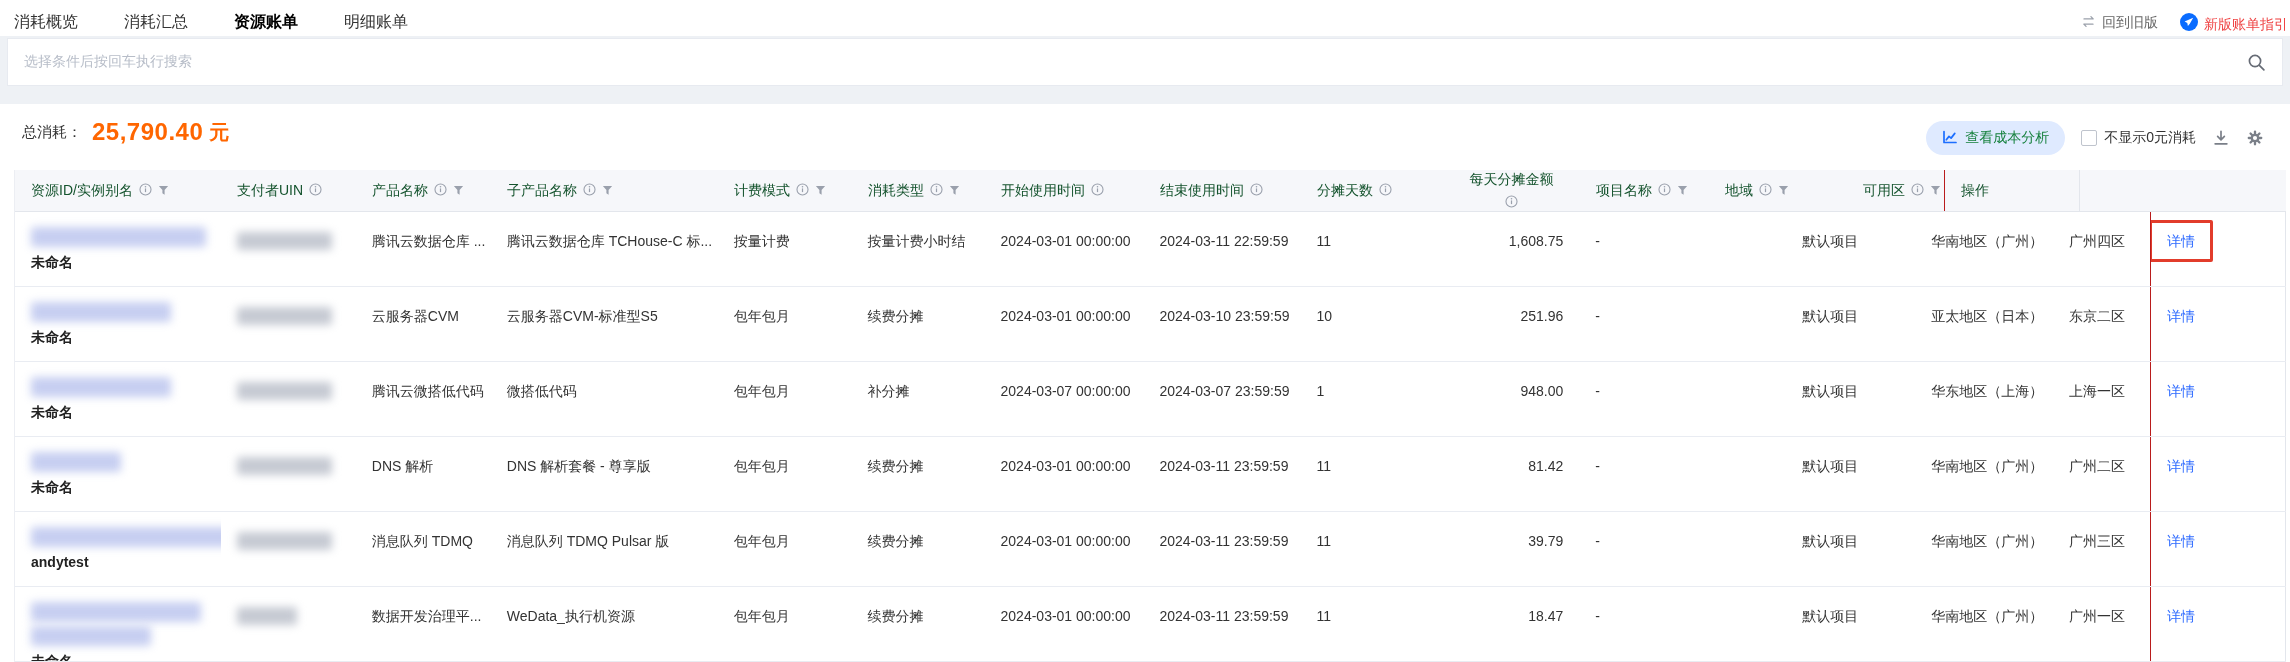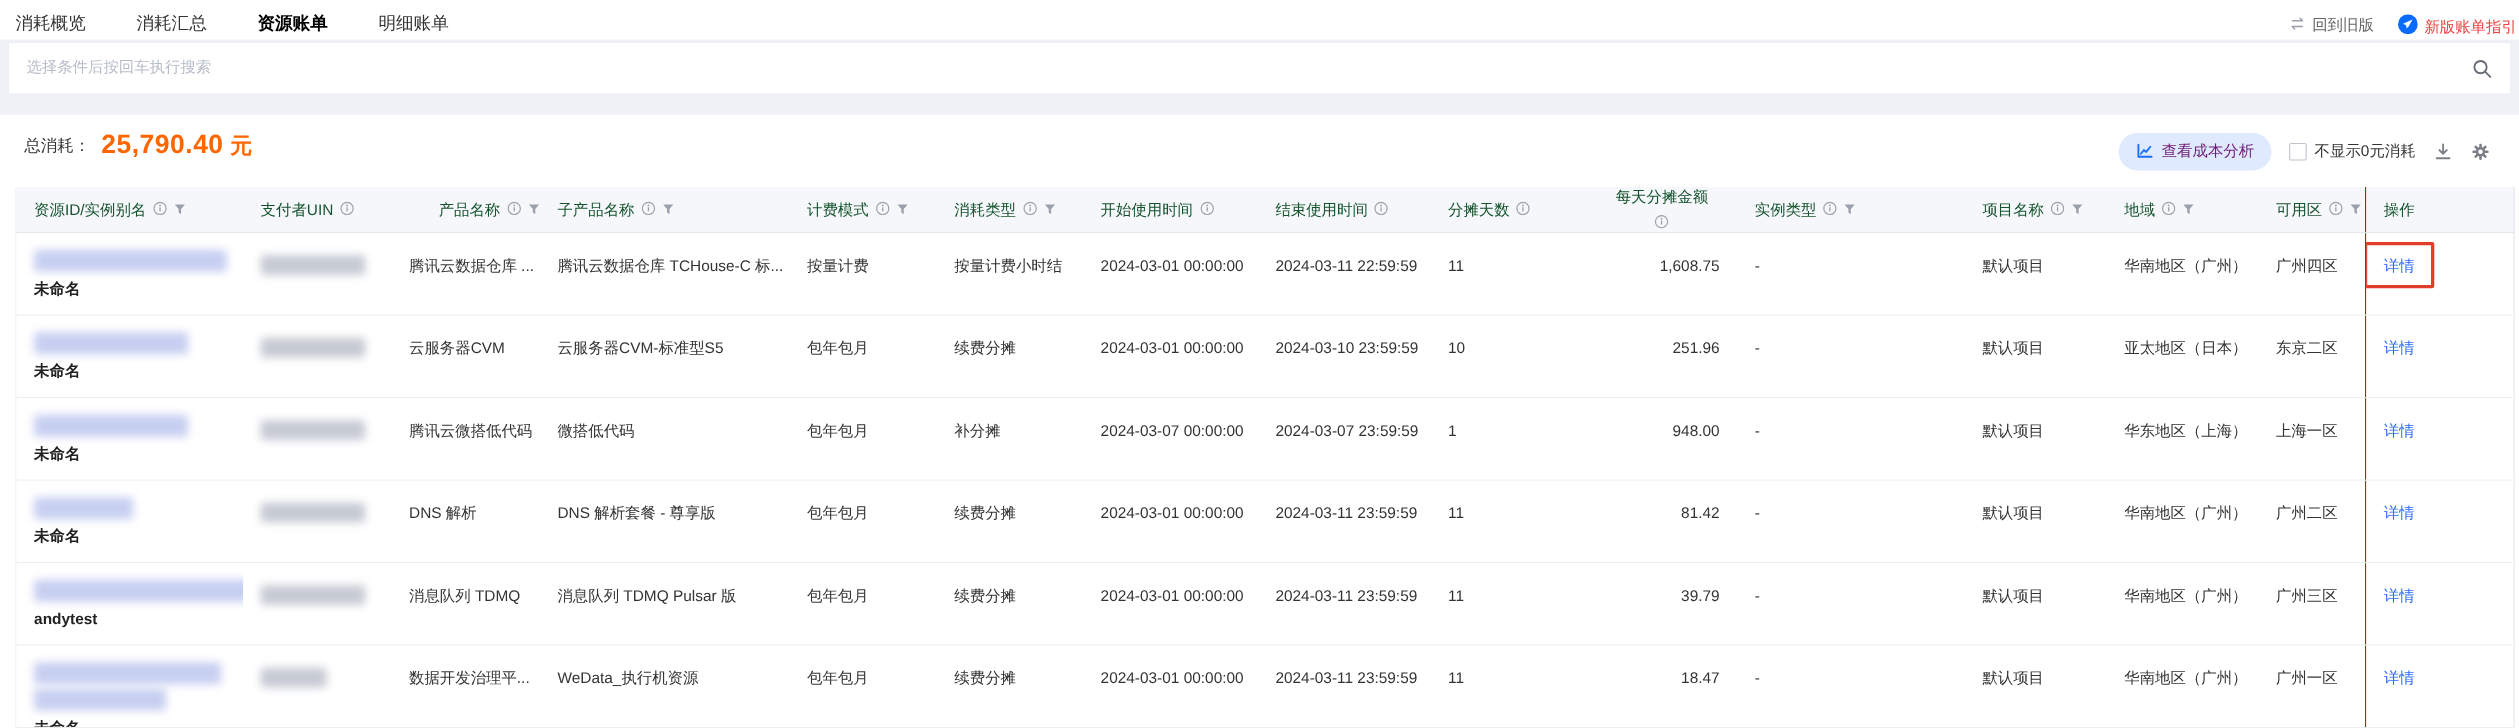--- a/index.html
+++ b/index.html
@@ -26,33 +26,33 @@
   .search-box input::placeholder { color:#b7bdc8; }
   .search-icon { margin-right:16px; display:flex; cursor:pointer; }
 
   
   .summary { position:absolute; top:118px; left:22px; display:flex; align-items:center; }
   .summary .lbl { font-size:15px; color:#333; }
   .summary .val { font-size:24px; font-weight:bold; color:#ff6600; margin-left:10px; letter-spacing:.5px; }
   .summary .unit { font-size:20px; font-weight:bold; color:#ff6600; margin-left:6px; }
 
   .toolbar { position:absolute; top:121px; right:26px; display:flex; align-items:center; }
-  .cost-btn { height:34px; padding:0 16px; background:#dfeaff; color:#701a75; border:none; border-radius:17px; font-size:14px; display:flex; align-items:center; gap:7px; cursor:pointer; font-family:inherit; }
+  .cost-btn { height:34px; padding:0 16px; background:#dfeaff; color:#15803d; border:none; border-radius:17px; font-size:14px; display:flex; align-items:center; gap:7px; cursor:pointer; font-family:inherit; }
   .checkbox { width:16px; height:16px; background:#fff; border:1px solid #bfc4cd; border-radius:2px; margin-left:16px; cursor:pointer; }
   .cb-label { font-size:14px; color:#333; margin-left:7px; white-space:nowrap; }
   .tool-ic { margin-left:16px; display:flex; cursor:pointer; }
 
   
   .tbl { position:absolute; top:170px; left:14px; width:2272px; border-left:1px solid #eceef3; }
   .thead { display:flex; height:42px; background:#f6f7fa; border-bottom:1px solid #e3e6ec; }
   .th { display:flex; align-items:center; gap:6px; font-size:14px; color:#14532d; padding-left:16px; white-space:nowrap; overflow:hidden; }
   .tr { display:flex; height:75px; border-bottom:1px solid #e9ecf2; background:#fff; }
   .td { padding:19px 0 0 16px; font-size:14px; color:#333; line-height:20px; white-space:nowrap; overflow:hidden; }
 
-  .c1{width:206px;} .c2{width:135px;} .c3{width:135px;justify-content:flex-end;} .c4{width:227px;}
+  .c1{width:206px;} .c2{width:135px;} .c3{width:135px;} .c4{width:227px;}
   .c5{width:134px;} .c6{width:133px;} .c7{width:159px;} .c8{width:157px;}
   .c9{width:142px;} .c10{width:137px;flex-direction:column;} .c11{width:207px;} .c12{width:129px;}
   .c13{width:138px;} .c14{width:97px;} .c15{width:136px;}
 
   .th.c10 { justify-content:flex-end; padding-right:16px; }
   .td.c10 { text-align:right; padding-right:16px; }
   .th.c15, .td.c15 { border-left:1px solid #b91c1c; border-right:1px solid #e3e6ec; }
 
   .td.c1 { padding-top:15px; }
   .blur { border-radius:3px; filter:blur(4px); }
@@ -282,35 +282,20 @@
     <span class="ic">
       <svg width="13" height="13" viewBox="0 0 12 12">
         <circle cx="6" cy="6" r="5.1" fill="none" stroke="#9aa0ac" stroke-width="1"></circle>
         <rect x="5.45" y="5" width="1.1" height="3.4" fill="#9aa0ac"></rect>
         <circle cx="6" cy="3.5" r="0.75" fill="#9aa0ac"></circle>
       </svg>
     </span>
 
   </div>
 
-  <div class="th c11">
-    <span>实例类型</span>
-    <span class="ic">
-      <svg width="13" height="13" viewBox="0 0 12 12">
-        <circle cx="6" cy="6" r="5.1" fill="none" stroke="#9aa0ac" stroke-width="1"></circle>
-        <rect x="5.45" y="5" width="1.1" height="3.4" fill="#9aa0ac"></rect>
-        <circle cx="6" cy="3.5" r="0.75" fill="#9aa0ac"></circle>
-      </svg>
-    </span>
-    <span class="ic">
-      <svg width="11" height="11" viewBox="0 0 10 10">
-        <path d="M0.8 0.8 h8.4 L6 4.6 v4.2 L4 7.4 V4.6 Z" fill="#9aa0ac"></path>
-      </svg>
-    </span>
-  </div>
 
   <div class="th c12">
     <span>项目名称</span>
     <span class="ic">
       <svg width="13" height="13" viewBox="0 0 12 12">
         <circle cx="6" cy="6" r="5.1" fill="none" stroke="#9aa0ac" stroke-width="1"></circle>
         <rect x="5.45" y="5" width="1.1" height="3.4" fill="#9aa0ac"></rect>
         <circle cx="6" cy="3.5" r="0.75" fill="#9aa0ac"></circle>
       </svg>
     </span>

